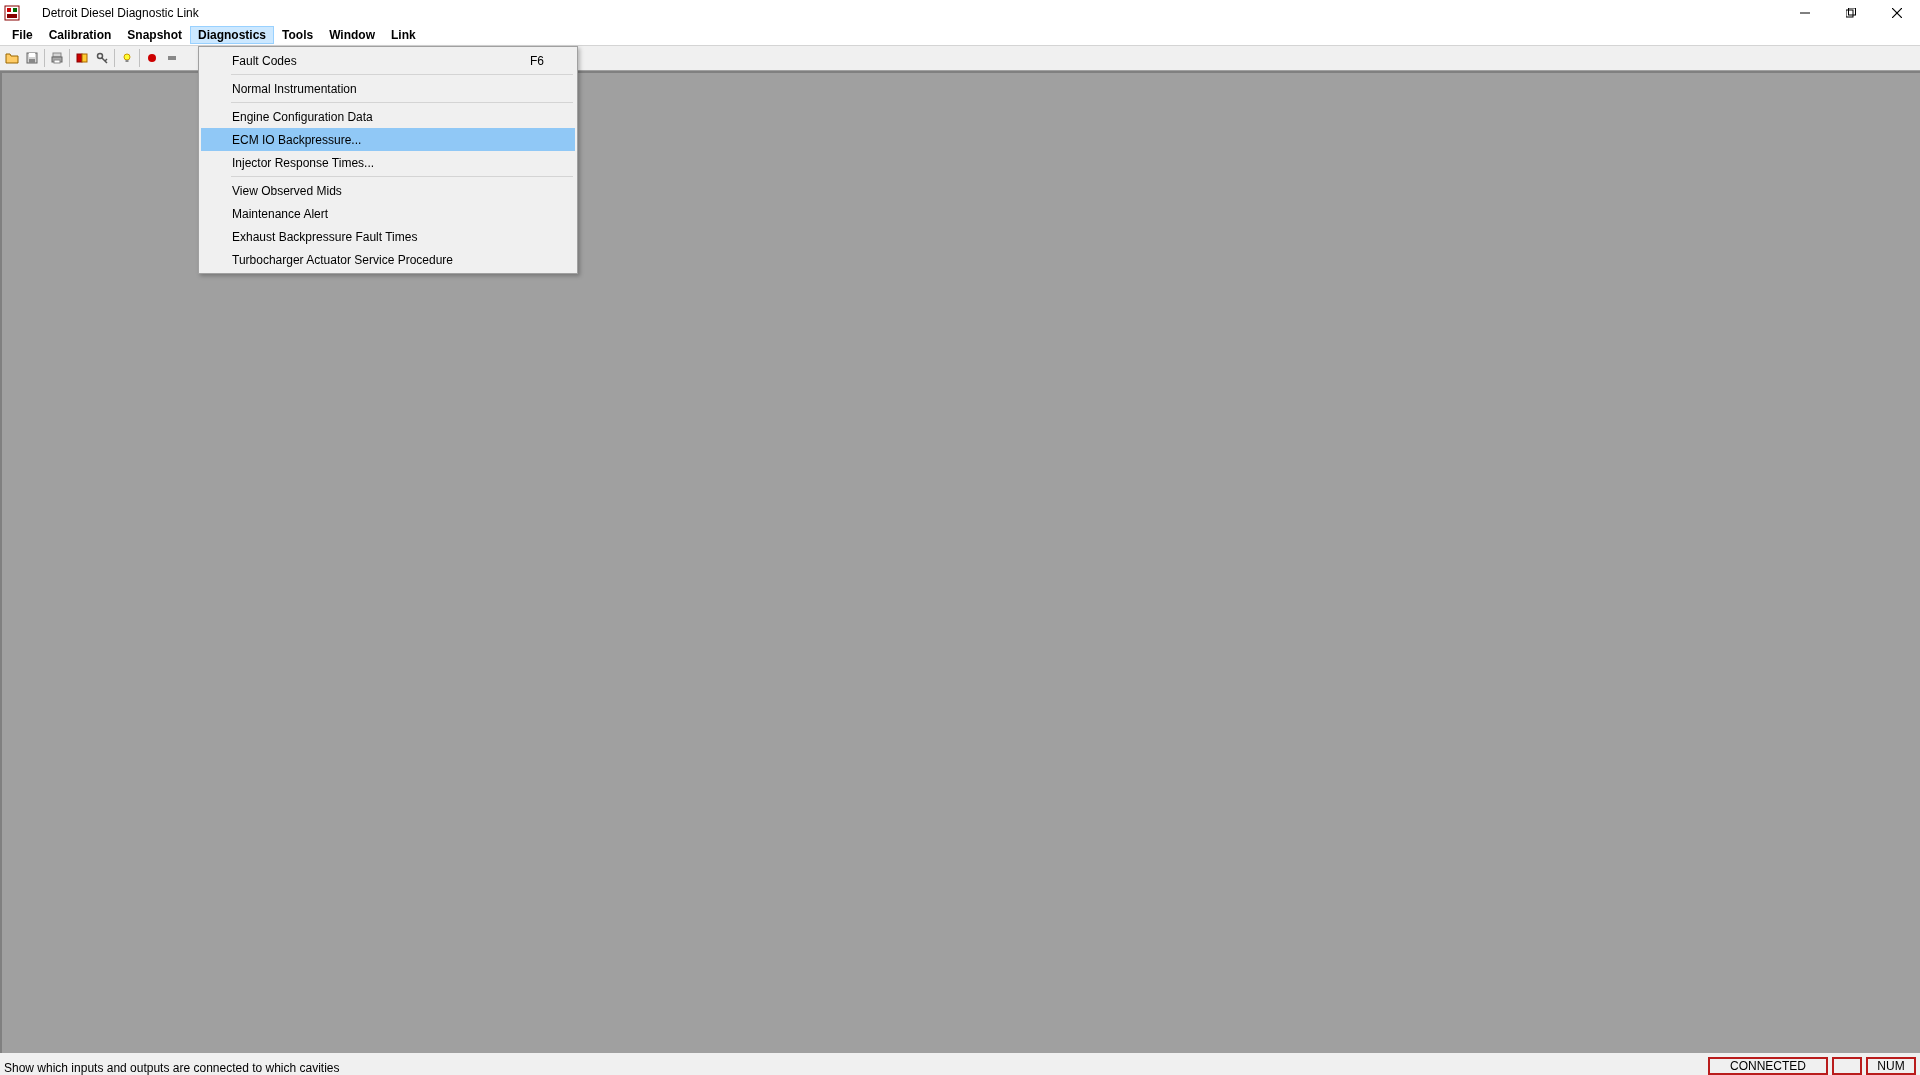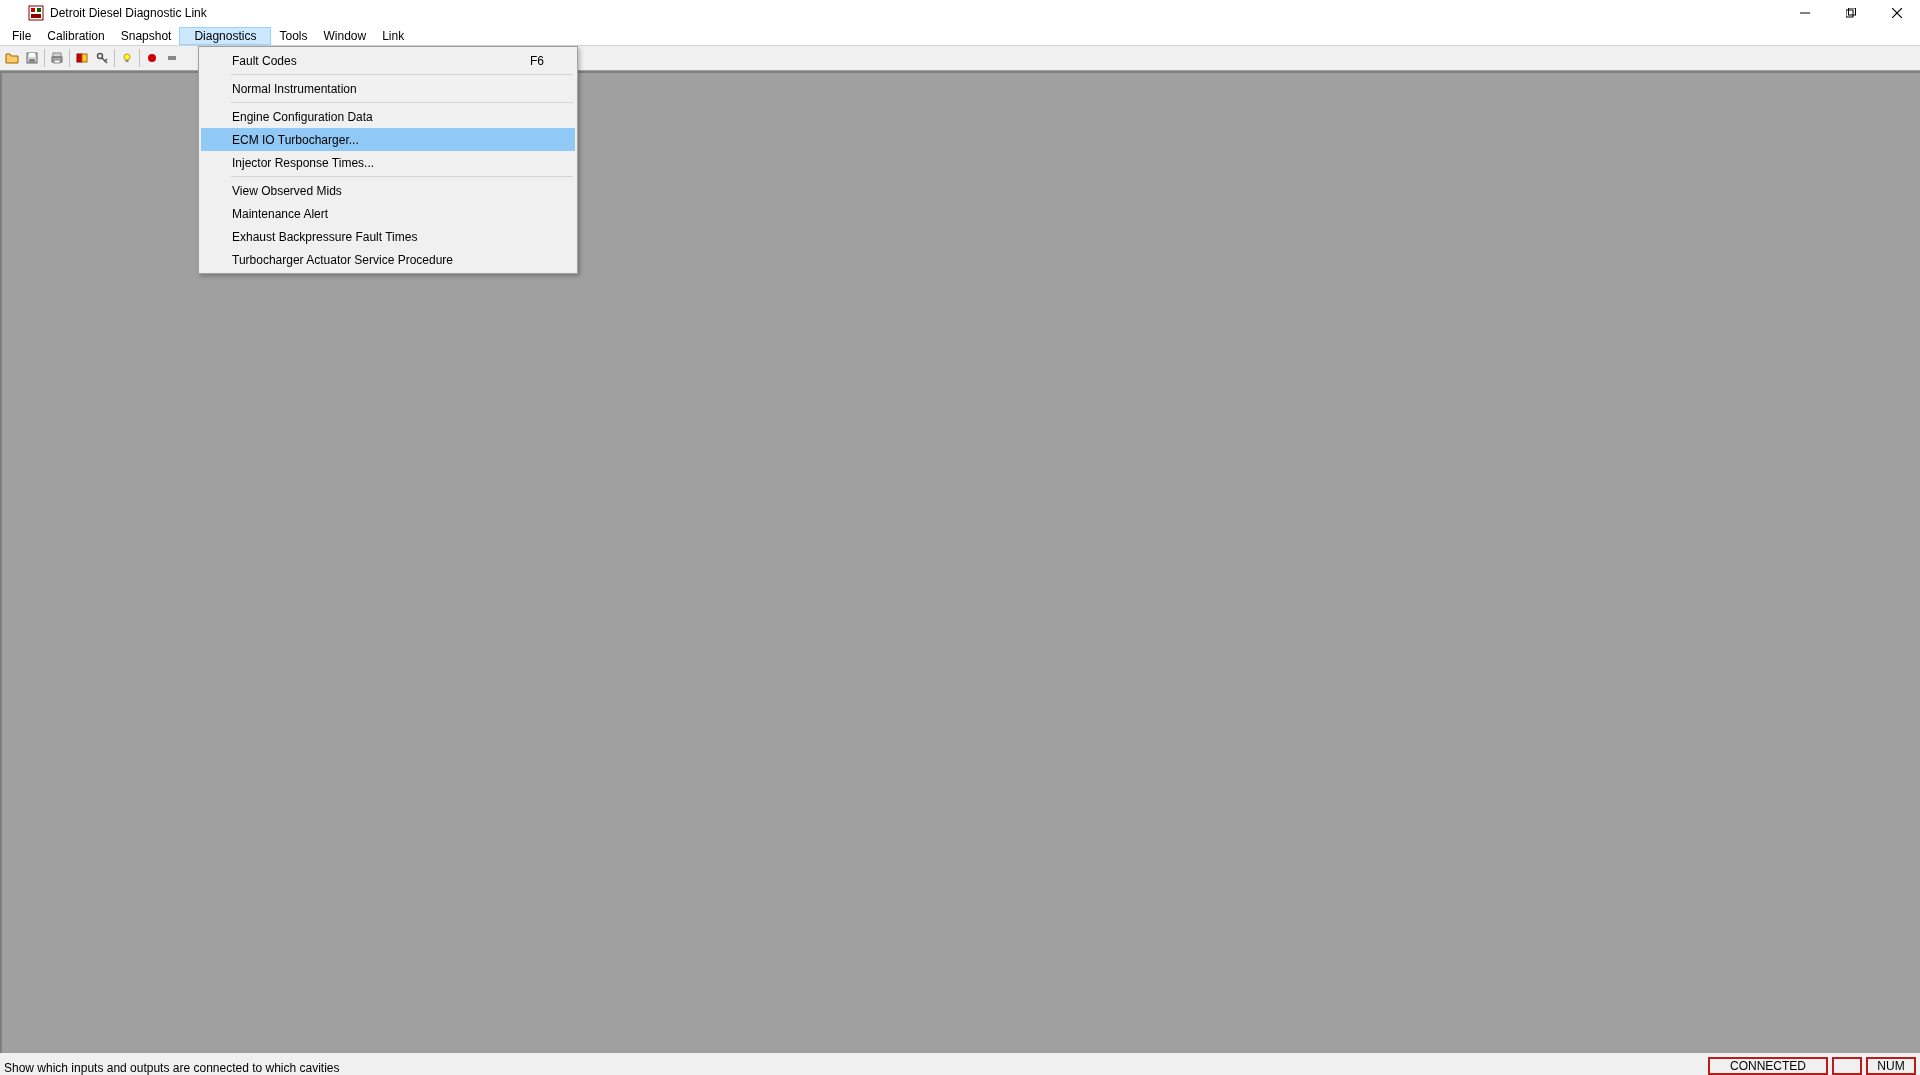--- a/index.html
+++ b/index.html
@@ -17,22 +17,21 @@
       height: 26px;
       display: flex;
       align-items: center;
       justify-content: space-between;
       padding: 0 0 0 4px;
       background: #fff;
     }
     .titlebar-left {
       display: flex;
       align-items: center;
-      gap: 6px;
-      margin-left: 24px;
+      gap: 22px;
     }
     .app-icon {
       width: 16px;
       height: 16px;
       display: flex;
       align-items: center;
       justify-content: center;
     }
     .app-title {
       font-size: 12px;
@@ -47,35 +46,36 @@
       height: 26px;
       display: flex;
       align-items: center;
       justify-content: center;
       cursor: pointer;
     }
     .window-btn svg { width: 10px; height: 10px; }
     .menubar {
       height: 20px;
       display: flex;
-      align-items: center;
+      align-items: flex-start;
       background: #fff;
       padding: 0 4px;
       border-bottom: 1px solid #d4d4d4;
+      font-weight: bold;
     }
     .menu-item {
       padding: 2px 8px;
       font-size: 12px;
       cursor: pointer;
       color: #000;
     }
     .menu-item.active {
       background: #cce8ff;
       border: 1px solid #99d1ff;
-      padding: 1px 14px;
+      padding: 1px 7px;
     }
     .toolbar {
       height: 25px;
       background: #f0f0f0;
       border-bottom: 1px solid #a0a0a0;
       display: flex;
       align-items: center;
       padding: 0 2px;
       gap: 0;
     }
@@ -281,21 +281,21 @@
   </div>
   <div class="dropdown-sep"></div>
   <div class="dropdown-item">
     <span>Normal Instrumentation</span>
   </div>
   <div class="dropdown-sep"></div>
   <div class="dropdown-item">
     <span>Engine Configuration Data</span>
   </div>
   <div class="dropdown-item highlighted">
-    <span>ECM IO Turbocharger...</span>
+    <span>ECM IO Backpressure...</span>
   </div>
   <div class="dropdown-item">
     <span>Injector Response Times...</span>
   </div>
   <div class="dropdown-sep"></div>
   <div class="dropdown-item">
     <span>View Observed Mids</span>
   </div>
   <div class="dropdown-item">
     <span>Maintenance Alert</span>

